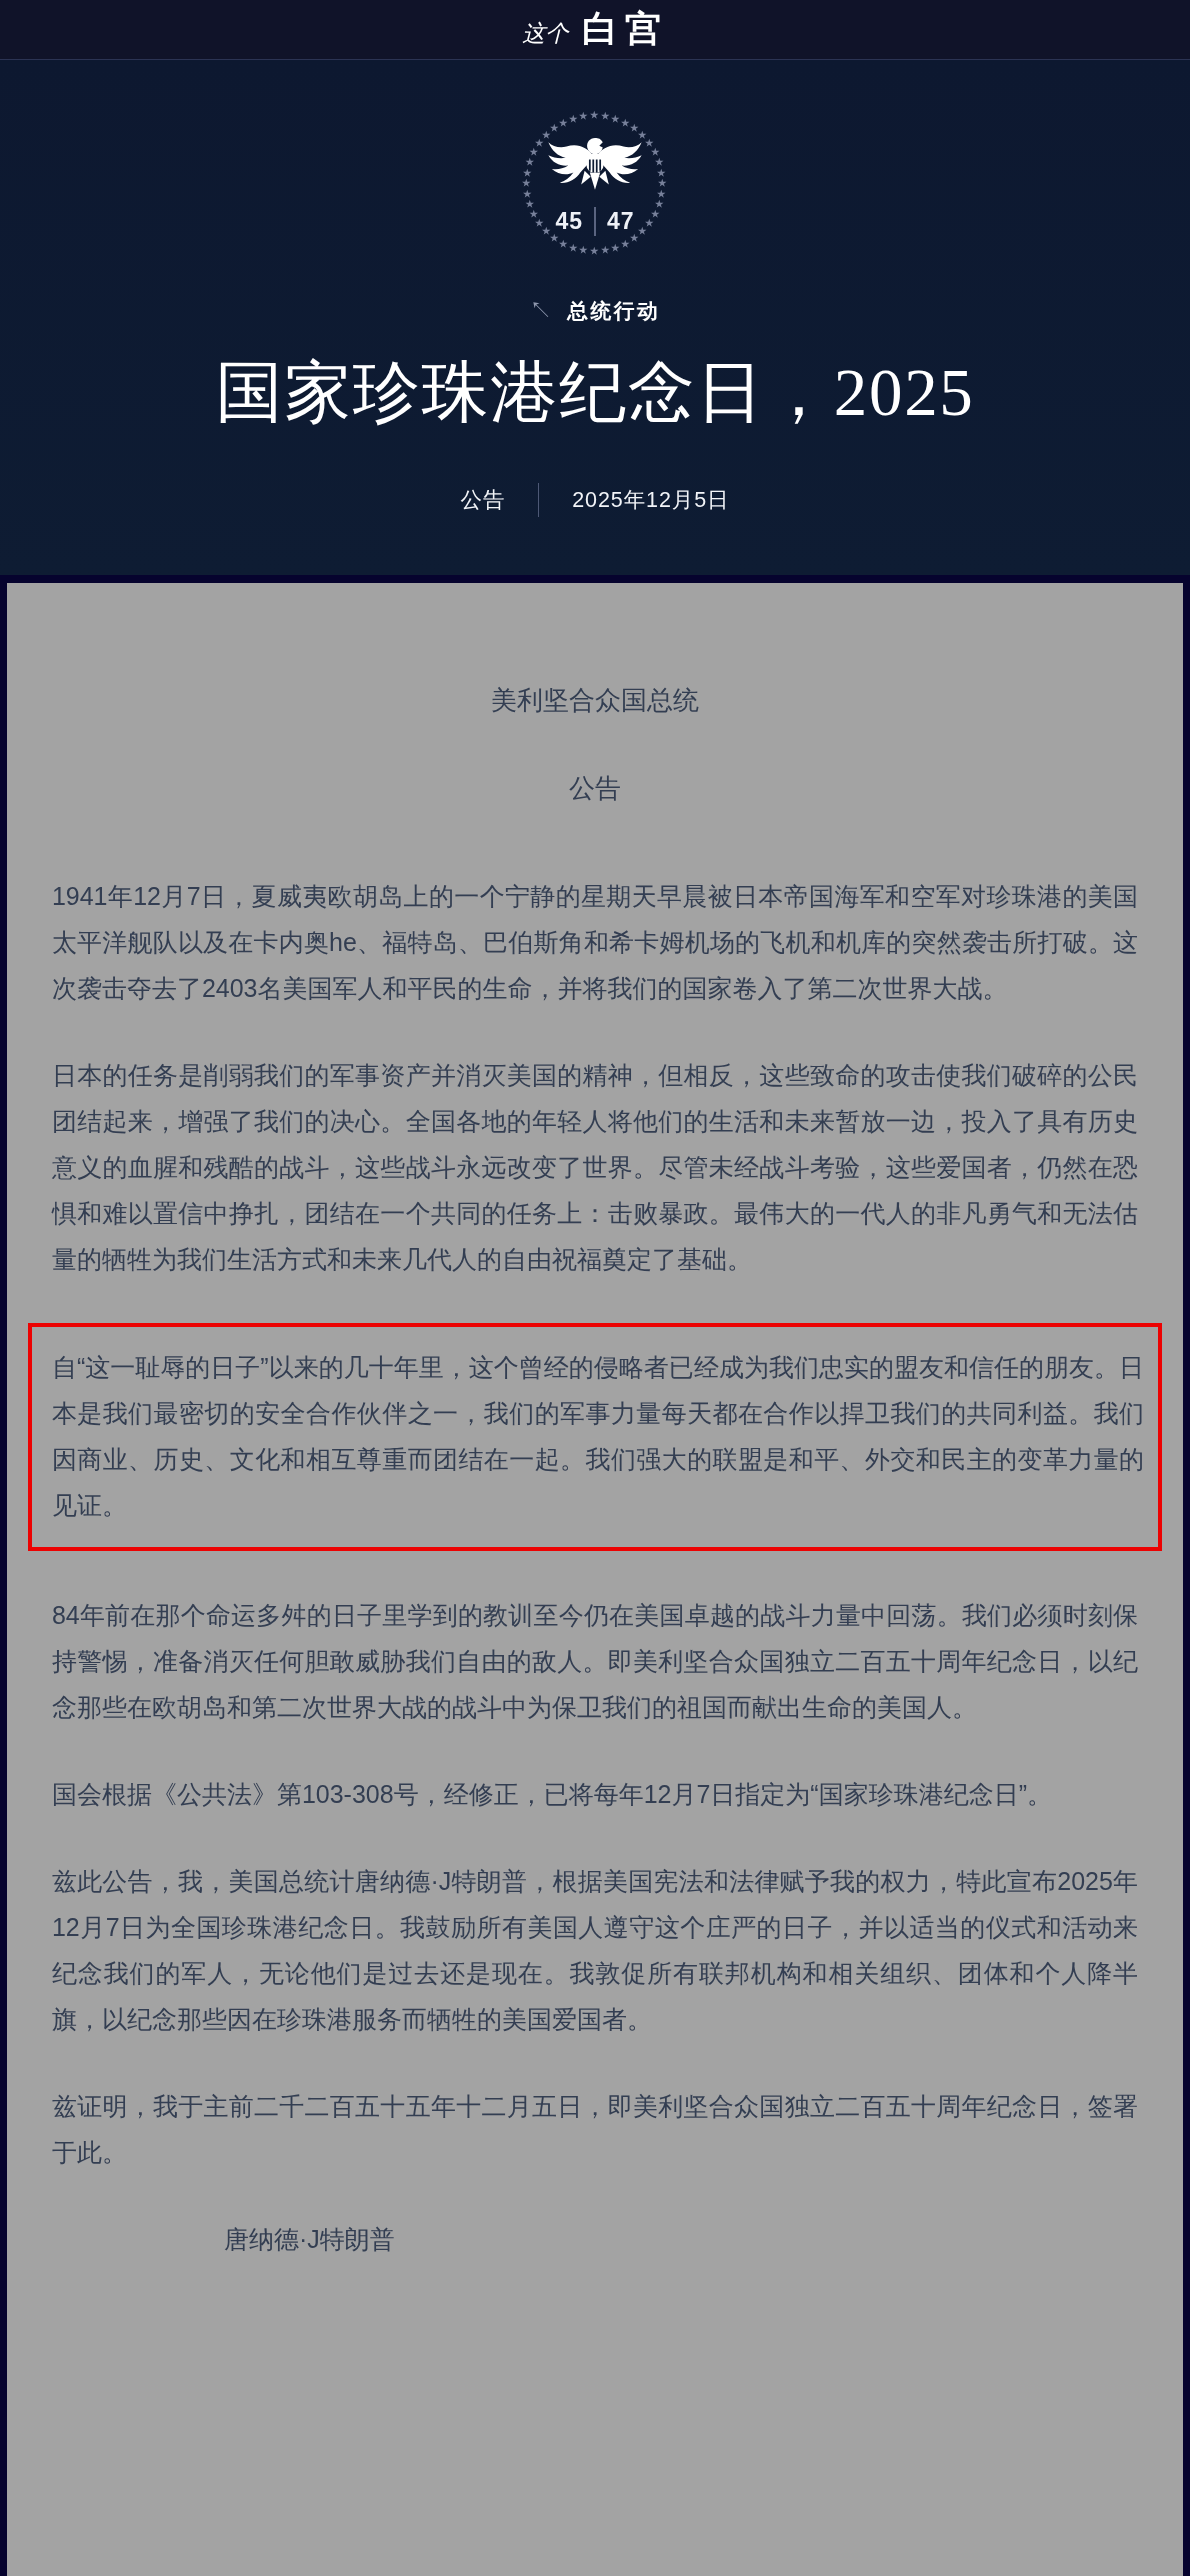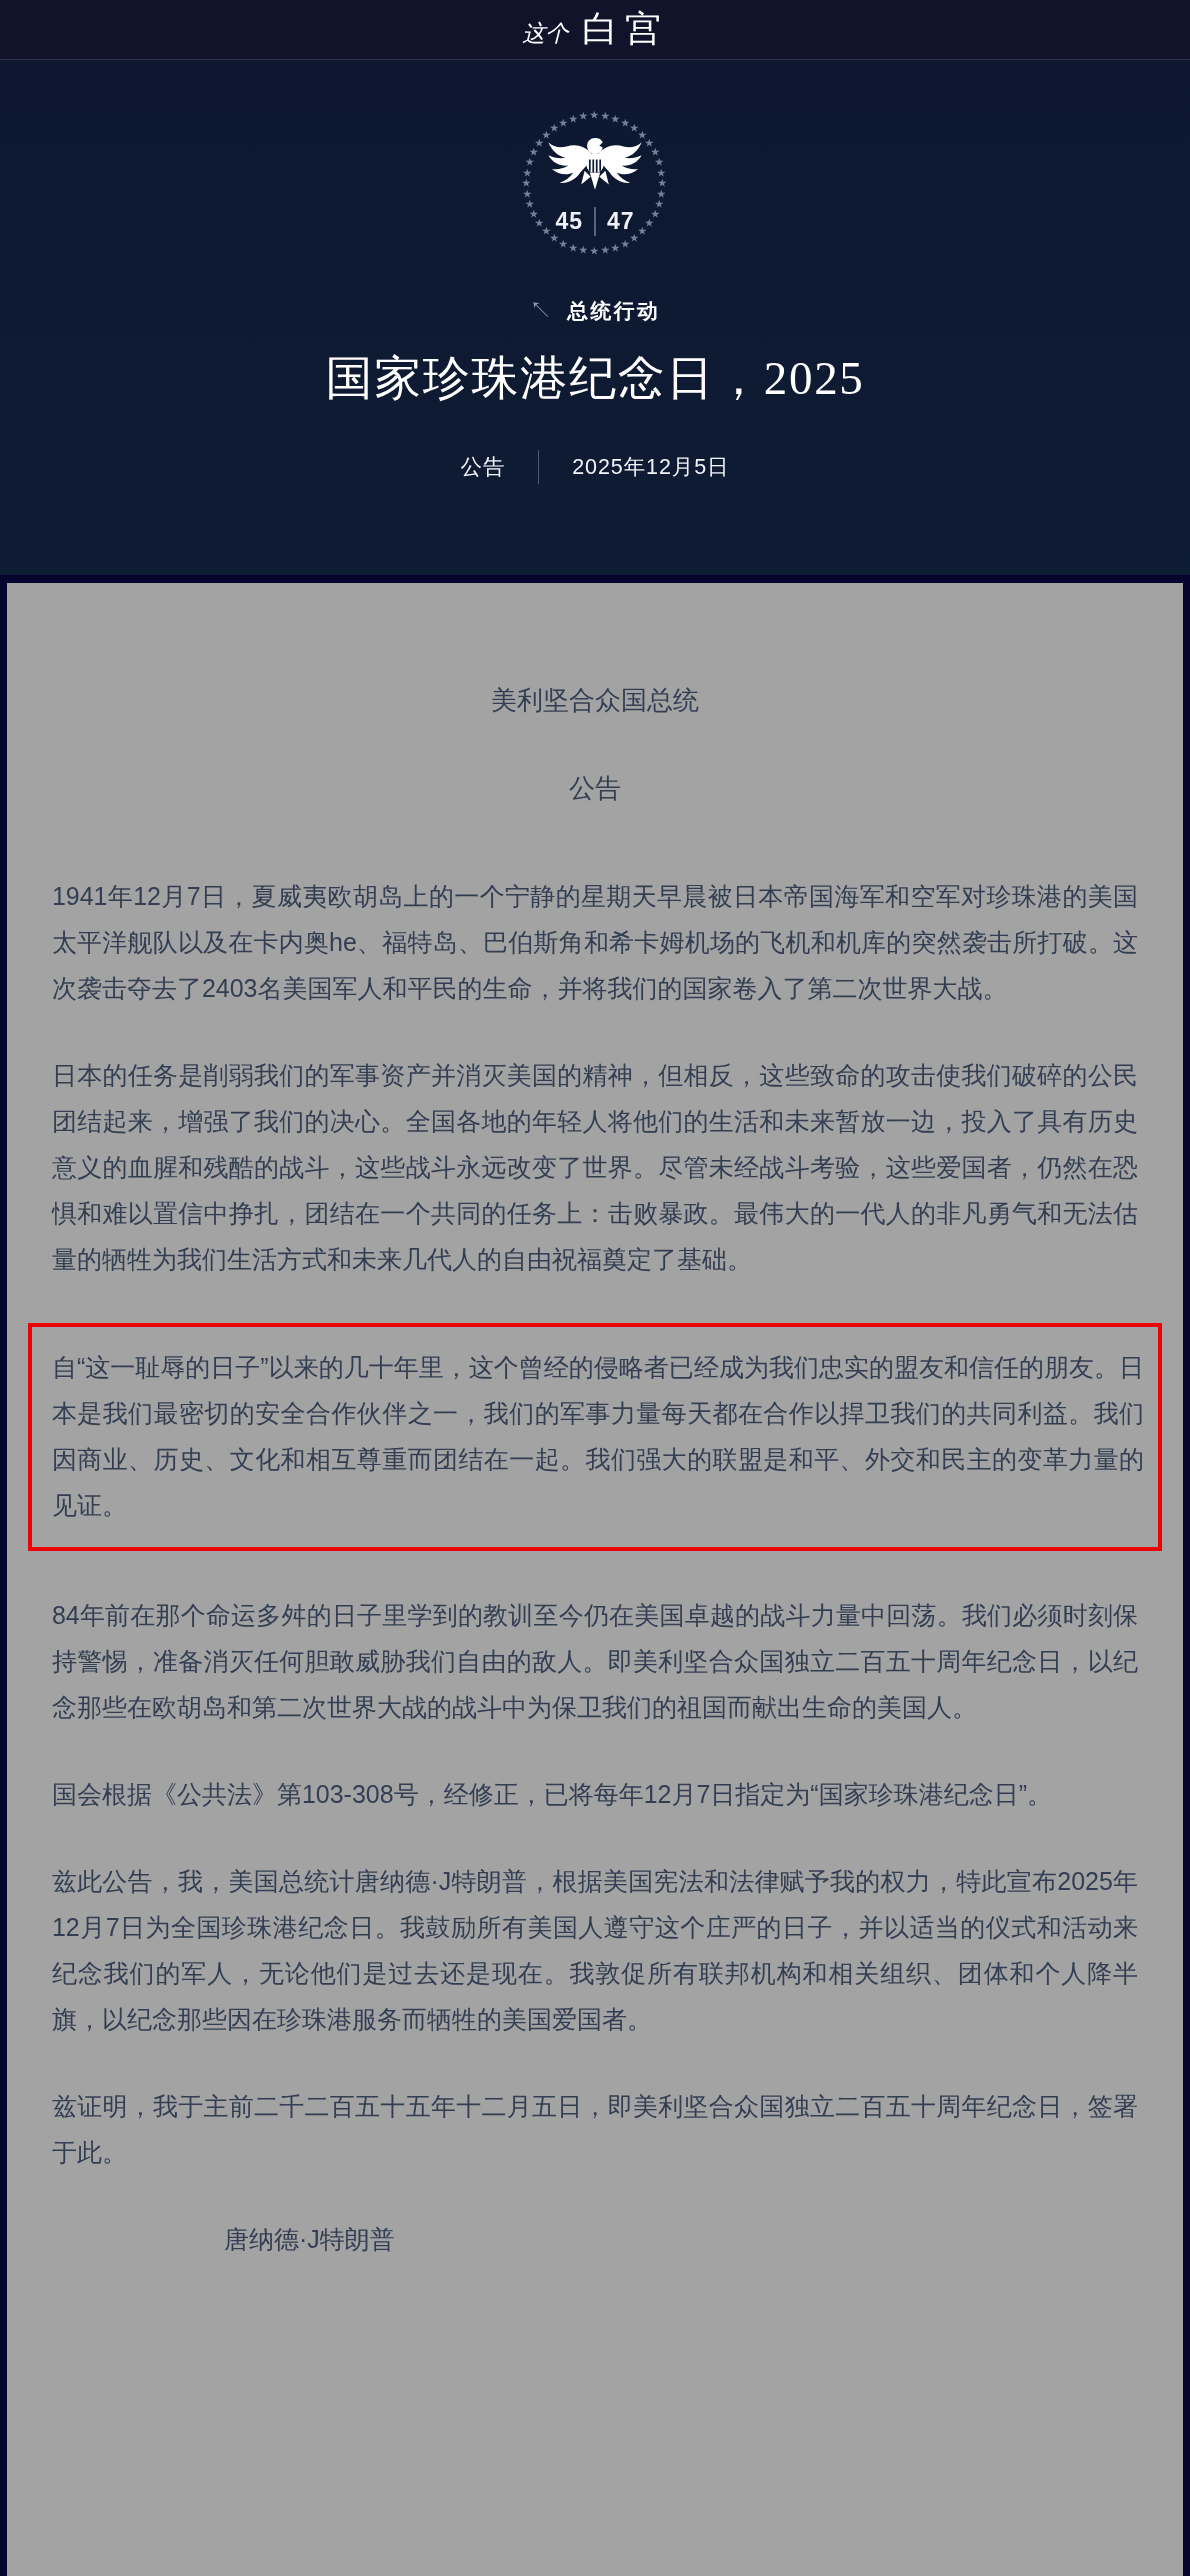--- a/index.html
+++ b/index.html
@@ -3,32 +3,32 @@
 <meta charset="utf-8">
 <style>
   html,body{margin:0;padding:0;}
   body{width:1190px;background:#06032e;font-family:"Liberation Sans",sans-serif;-webkit-font-smoothing:antialiased;}
   .page{width:1190px;height:2576px;overflow:hidden;display:flex;flex-direction:column;}
 
   
   .topbar{flex:none;height:59px;background:#101329;border-bottom:1.7px solid #2b3353;
           display:flex;align-items:center;justify-content:center;gap:13.8px;color:#ffffff;}
   .topbar .prefix{font-family:"Liberation Serif",serif;font-style:italic;font-size:23px;}
-  .topbar .name{font-family:"Liberation Serif",serif;font-size:36px;letter-spacing:6.9px;font-weight:400;}
+  .topbar .name{font-family:"Liberation Serif",serif;font-size:36px;letter-spacing:6.9px;font-weight:700;}
 
   
   .hero{flex:none;height:515px;background:linear-gradient(#0d1830,#0e1c33);color:#fff;text-align:center;position:relative;overflow:hidden;}
   .seal{position:relative;width:147px;height:147px;margin:50px auto 0;}
   .seal .eagle{position:absolute;left:50%;top:20.7px;transform:translateX(-50%);}
   .seal-numbers{position:absolute;left:0;right:0;bottom:20.7px;display:flex;align-items:center;justify-content:center;gap:11.2px;
                 font-size:23px;font-weight:bold;color:#eef1f7;letter-spacing:0.9px;}
   .seal-numbers .vdiv{width:1.7px;height:29px;background:#5a6480;}
   .breadcrumb{margin-top:38px;font-size:20.7px;font-weight:bold;letter-spacing:2.6px;color:#ffffff;cursor:pointer;}
   .breadcrumb .arr{color:#8e97ad;margin-right:12px;font-size:23px;font-weight:normal;}
-  .hero-title{font-family:"Liberation Serif",serif;font-size:47px;font-weight:500;margin-top:20.7px;letter-spacing:1.7px;}
+  .hero-title{font-family:"Liberation Serif",serif;font-size:67px;font-weight:500;margin-top:20.7px;letter-spacing:1.7px;}
   .hero-meta{margin-top:40px;display:flex;align-items:center;justify-content:center;gap:33px;font-size:21.5px;letter-spacing:0.9px;color:#f2f4f8;}
   .hero-meta .vline{width:0.9px;height:34px;background:#4d5875;}
 
   
   .card-wrap{flex:none;background:#06032e;padding:7.8px 6.9px 0;}
   .card{background:#a3a3a3;height:2110px;box-sizing:border-box;overflow:hidden;
         padding:100px 45px 34px;color:#333e52;}
   .doc-heading{text-align:center;font-size:26px;font-weight:400;margin:0 0 53px;}
   .doc-subheading{text-align:center;font-size:26px;font-weight:400;margin:0 0 67px;}
   .body-par{font-size:25px;line-height:46px;margin:0 0 41px;text-align:justify;}

